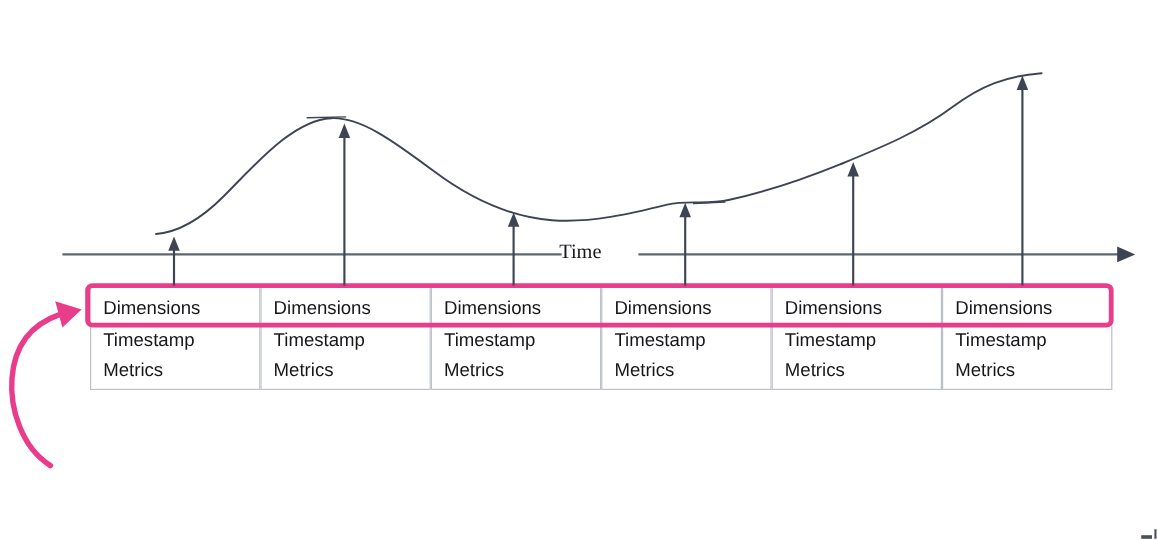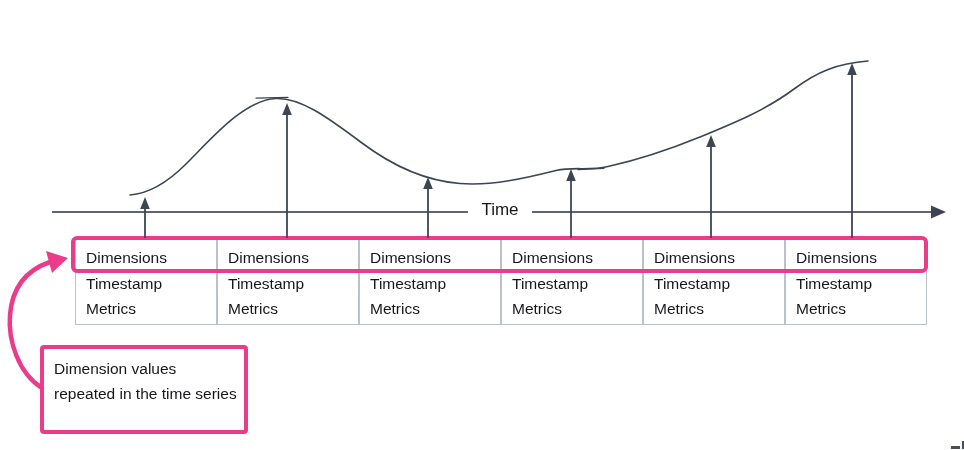--- a/index.html
+++ b/index.html
@@ -19,24 +19,24 @@
     overflow:hidden;
   }
   .svg-layer{
     position:absolute;left:0;top:0;width:964px;height:450px;
     pointer-events:none;
     z-index:3;
   }
   .time-label{
     position:absolute;
     left:466px;top:200px;width:68px;
-    text-align:center;
     font-size:17px;
     color:var(--text);
     z-index:2;
+    font-family:Liberation Serif, serif;
   }
   .record-card{
     position:absolute;
     top:238px;
     width:142px;height:87px;
     border:1.5px solid var(--box-border);
     background:#fff;
     box-sizing:border-box;
     padding:6px 4px 0 10px;
     font-size:15.5px;
@@ -172,19 +172,16 @@
     <span>Metrics</span>
   </div>
   <div class="record-card card-5">
     <span>Dimensions</span>
     <span>Timestamp</span>
     <span>Metrics</span>
   </div>
 
   <div class="dimensions-highlight"></div>
 
-  <div class="annotation-callout">
-    <span>Dimension values repeated in the time series</span>
-  </div>
 
   <div class="edge-artifact"></div>
 
 </div>
 
 </body></html>

